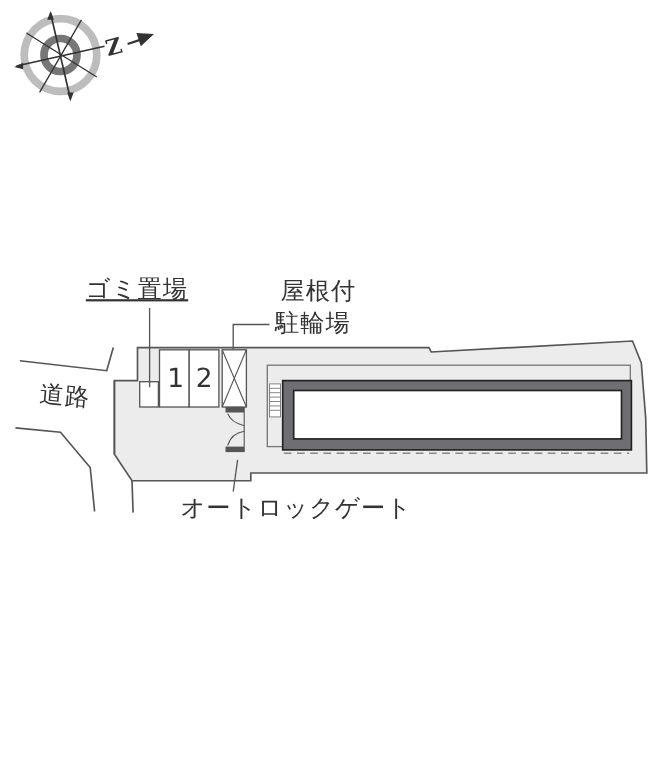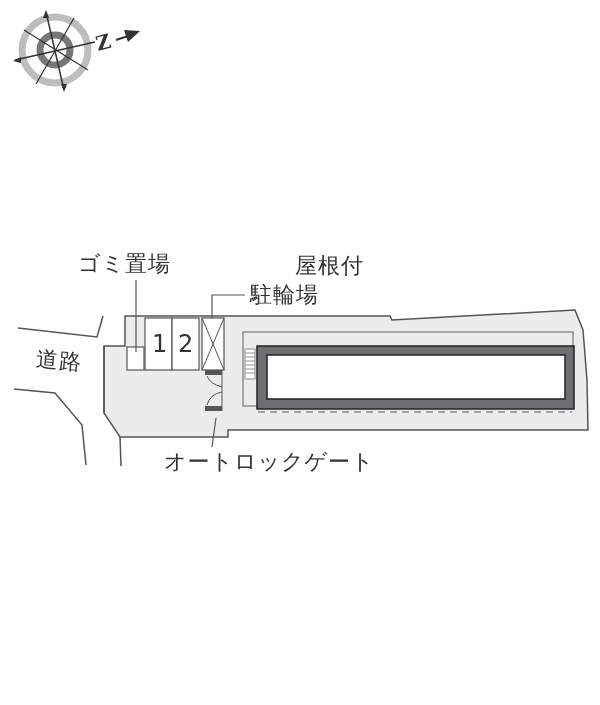--- a/index.html
+++ b/index.html
@@ -66,20 +66,20 @@
     <line x1="245" y1="361" x2="255" y2="361" stroke="#777" stroke-width="0.8"></line>
     <line x1="245" y1="365" x2="255" y2="365" stroke="#777" stroke-width="0.8"></line>
     <line x1="245" y1="369" x2="255" y2="369" stroke="#777" stroke-width="0.8"></line>
     <line x1="245" y1="373" x2="255" y2="373" stroke="#777" stroke-width="0.8"></line>
   </g>
   <rect x="257" y="346" width="317" height="63" fill="#6e6e73" stroke="#222" stroke-width="1.5"></rect>
   <rect x="267" y="355" width="298" height="44" fill="#ffffff" stroke="#222" stroke-width="1.5"></rect>
   <line x1="258" y1="412" x2="572" y2="412" stroke="#888" stroke-width="1.5" stroke-dasharray="7,5"></line>
 </svg>
 
-<div class="lbl" style="left:78px; top:253px;">ゴミ置場</div>
-<div class="lbl" style="left:255px; top:255px;margin-left:40px;">屋根付</div>
+<div class="lbl" style="left:78px; top:253px;text-decoration:underline;">ゴミ置場</div>
+<div class="lbl" style="left:255px; top:255px;">屋根付</div>
 <div class="lbl" style="left:250px; top:284px;">駐輪場</div>
 <div class="lbl" style="left:36px; top:350px; transform: rotate(5deg);">道路</div>
 <div class="lbl" style="left:164px; top:451px;font-family:Liberation Serif, serif;">オートロックゲート</div>
 
 <div class="num" style="left:152px; top:332px;">1</div>
 <div class="num" style="left:178px; top:332px;">2</div>
 
 </body></html>

